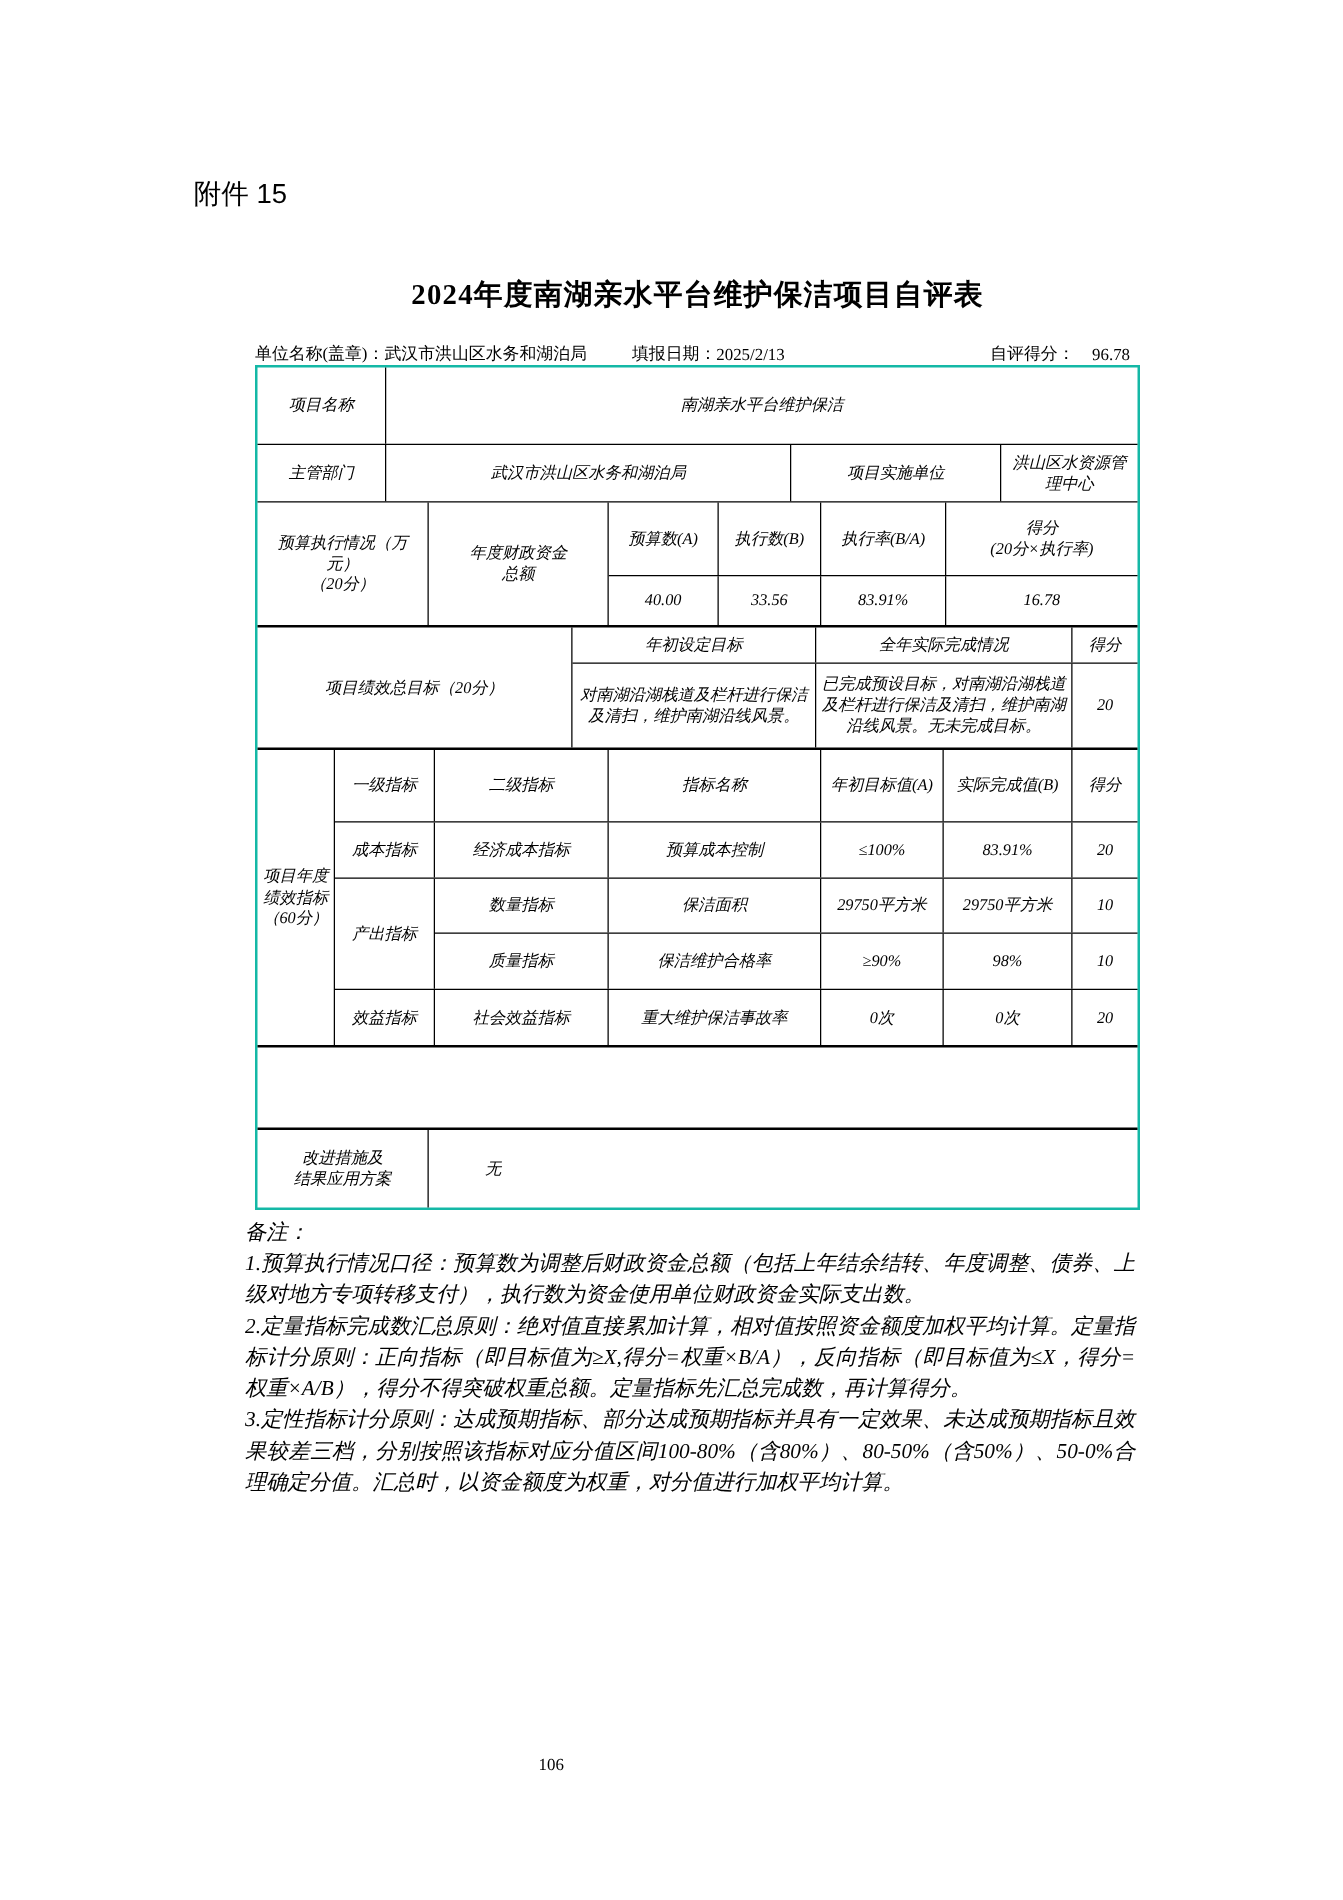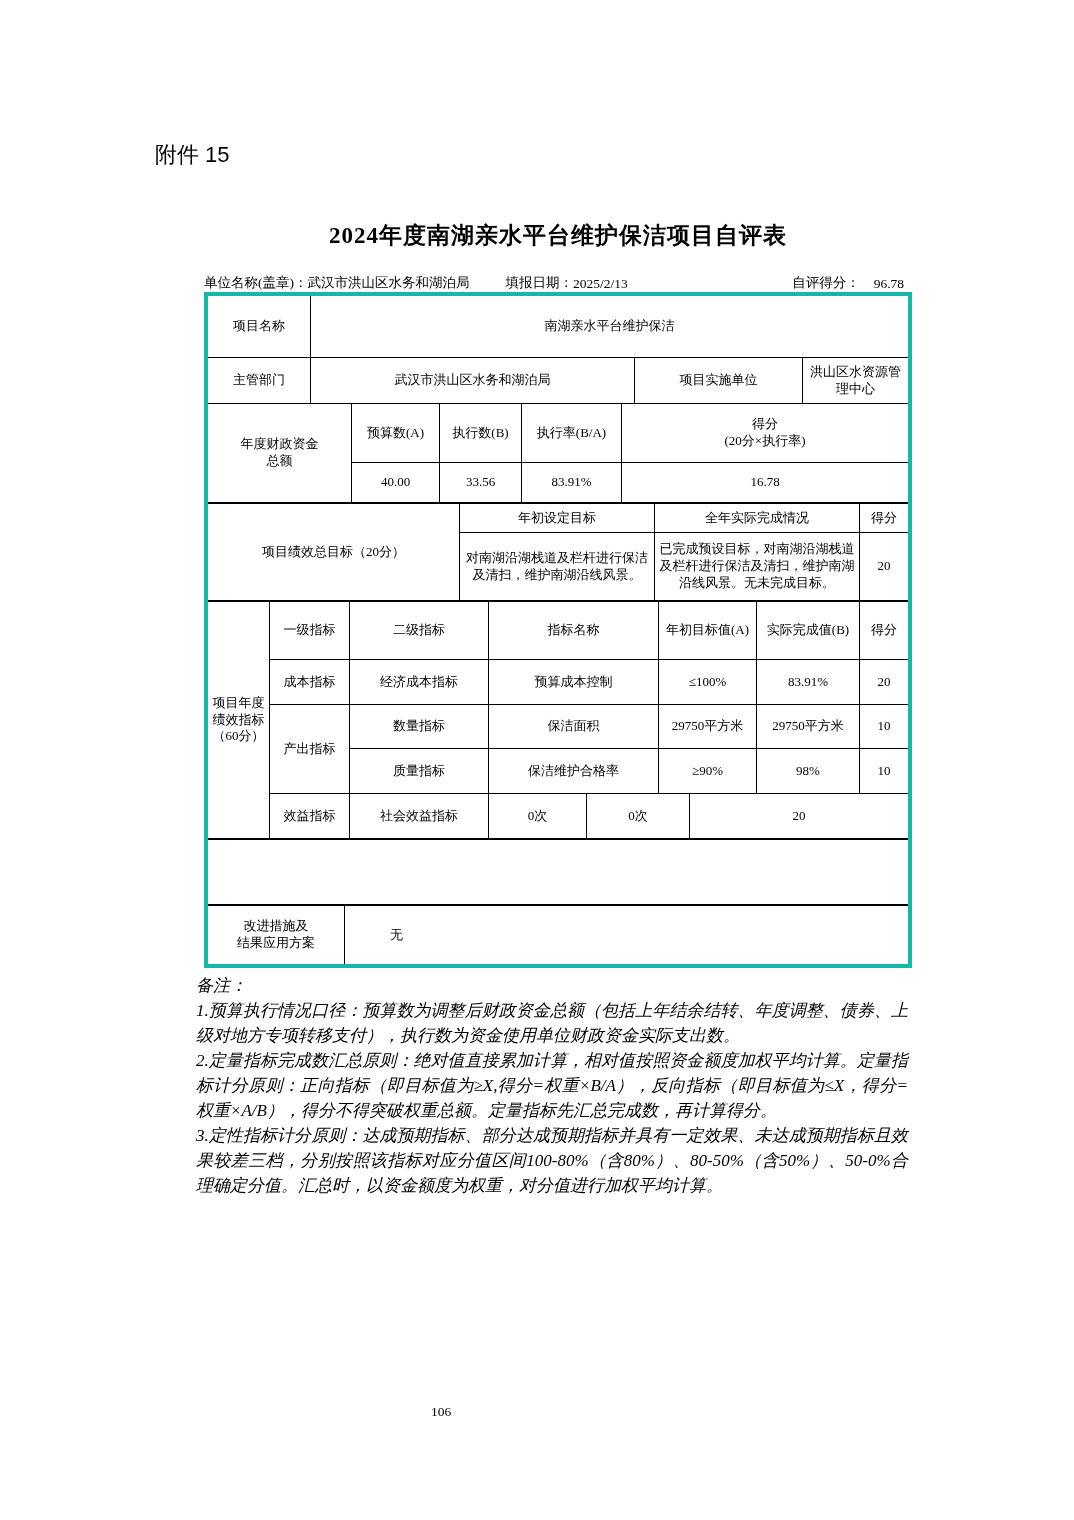--- a/index.html
+++ b/index.html
@@ -7,21 +7,21 @@
     width:1074px;height:1520px;position:relative;background:#ffffff;color:#000;
     font-family:"Liberation Serif","DejaVu Serif",serif;
   }
   .abs{position:absolute;box-sizing:border-box;}
   .attachment{left:155px;top:140px;font-size:22px;font-family:"Liberation Sans","DejaVu Sans",sans-serif;}
   .doc-title{left:204px;top:220px;width:708px;text-align:center;font-size:23px;font-weight:bold;letter-spacing:1px;}
   .meta{left:204px;top:269px;width:708px;height:23px;font-size:13.5px;display:flex;align-items:flex-end;}
   .meta .gap{display:inline-block;width:36px;}
   .meta .spacer{flex:1;}
   .meta .score-val{margin-left:14px;margin-right:8px;}
-  .tbl{left:204px;top:292px;width:708px;height:676px;border:4px solid #14b8a6;display:flex;flex-direction:column;}
+  .tbl{left:204px;top:292px;width:708px;height:676px;border:2px solid #14b8a6;display:flex;flex-direction:column;font-style:italic;}
   .row{display:flex;align-items:stretch;border-bottom:1px solid #000;box-sizing:border-box;}
   .row.thick{border-bottom-width:2px;}
   .row.noline{border-bottom:none;}
   .cell{
     display:flex;align-items:center;justify-content:center;text-align:center;
     border-right:1px solid #000;box-sizing:border-box;font-size:13px;line-height:1.3;
     padding:2px 4px;overflow:hidden;
   }
   .cell.last{border-right:none;}
   .cell.leftal{justify-content:flex-start;text-align:left;padding-left:9px;}
@@ -59,20 +59,22 @@
   </div>
 
   <div class="row" style="height:46px;">
     <div class="cell" style="width:103px;">主管部门</div>
     <div class="cell" style="width:324px;">武汉市洪山区水务和湖泊局</div>
     <div class="cell" style="width:168px;">项目实施单位</div>
     <div class="cell last" style="flex:1;">洪山区水资源管理中心</div>
   </div>
 
   <div class="row thick" style="height:100px;">
+    <div class="cell pre" style="width:137px;">预算执行情况（万元）
+（20分）</div>
     <div class="cell pre" style="width:144px;">年度财政资金
 总额</div>
     <div class="col" style="flex:1;">
       <div class="subrow" style="height:59px;">
         <div class="cell" style="width:88px;text-align:right;">预算数(A)</div>
         <div class="cell" style="width:82px;">执行数(B)</div>
         <div class="cell" style="width:100px;">执行率(B/A)</div>
         <div class="cell pre last" style="flex:1;">得分
 (20分×执行率)</div>
       </div>
@@ -137,20 +139,21 @@
             <div class="cell" style="width:170px;">保洁维护合格率</div>
             <div class="cell" style="width:98px;">≥90%</div>
             <div class="cell" style="width:103px;">98%</div>
             <div class="cell last" style="flex:1;">10</div>
           </div>
         </div>
       </div>
       <div class="subrow noline" style="flex:1;">
         <div class="cell" style="width:80px;">效益指标</div>
         <div class="cell" style="width:139px;">社会效益指标</div>
+        <div class="cell" style="width:170px;">重大维护保洁事故率</div>
         <div class="cell" style="width:98px;">0次</div>
         <div class="cell" style="width:103px;">0次</div>
         <div class="cell last" style="flex:1;">20</div>
       </div>
     </div>
   </div>
 
   <div class="row thick" style="height:66px;">
   </div>
 

